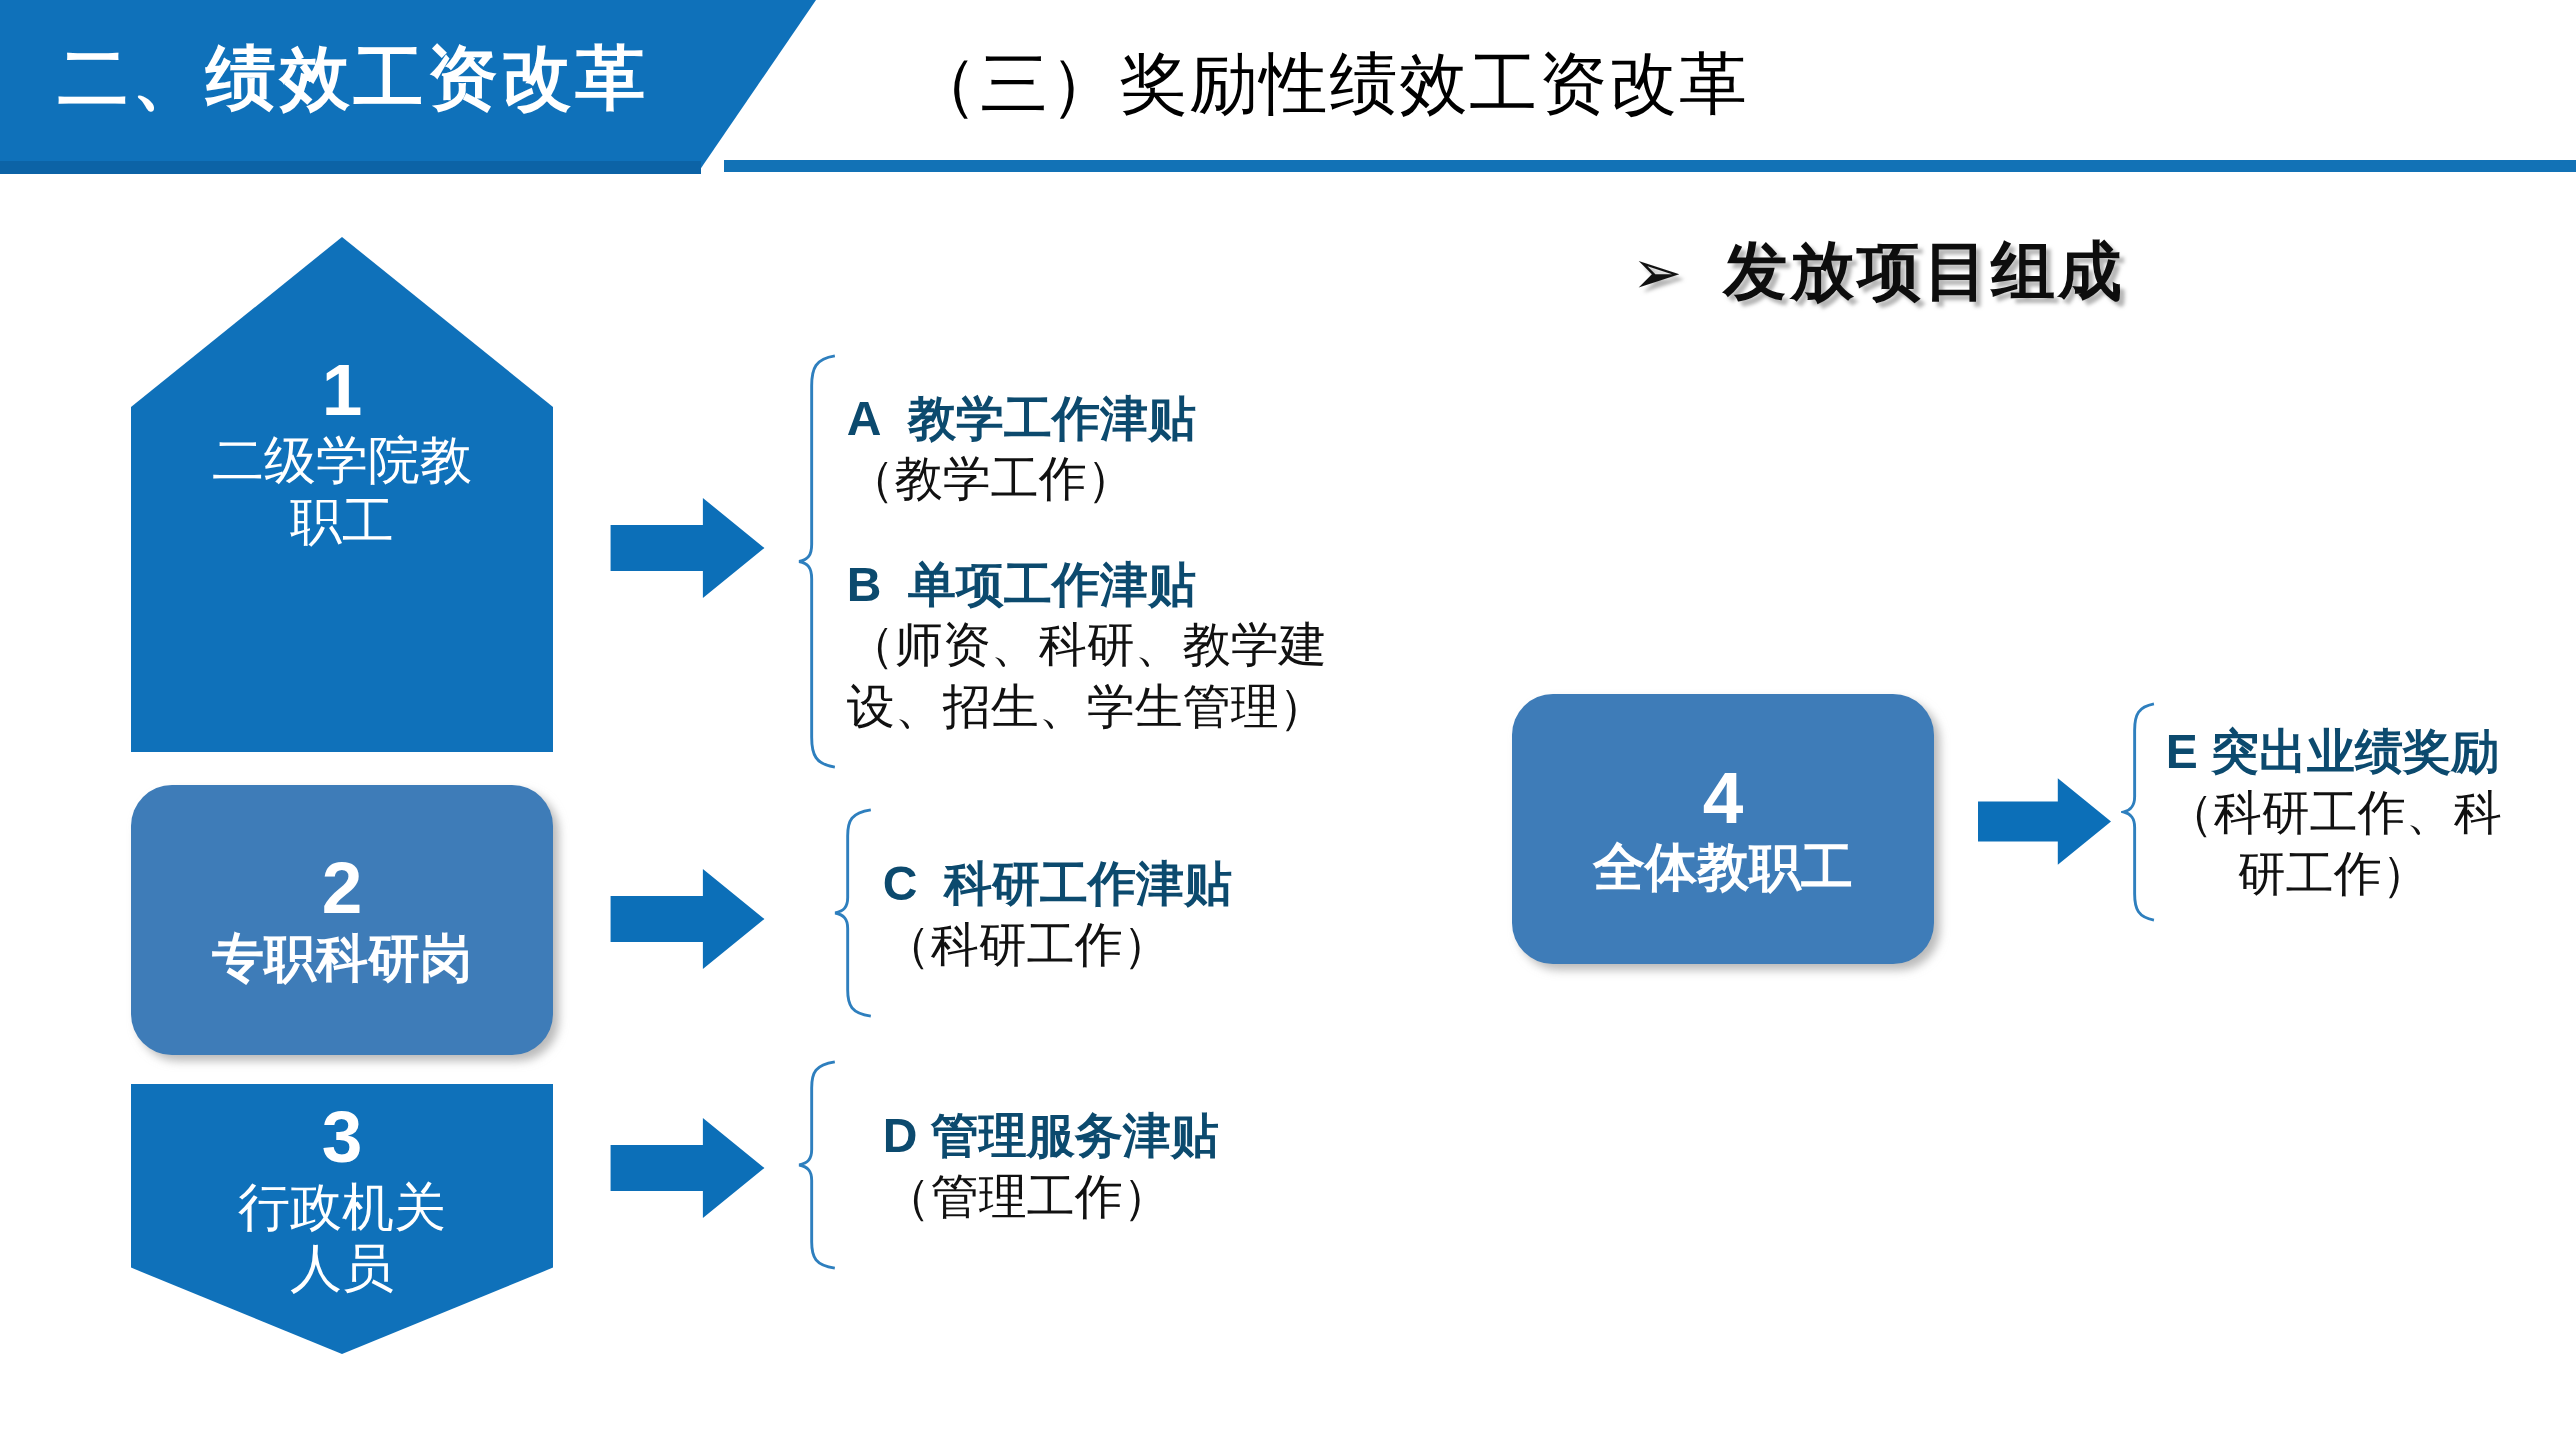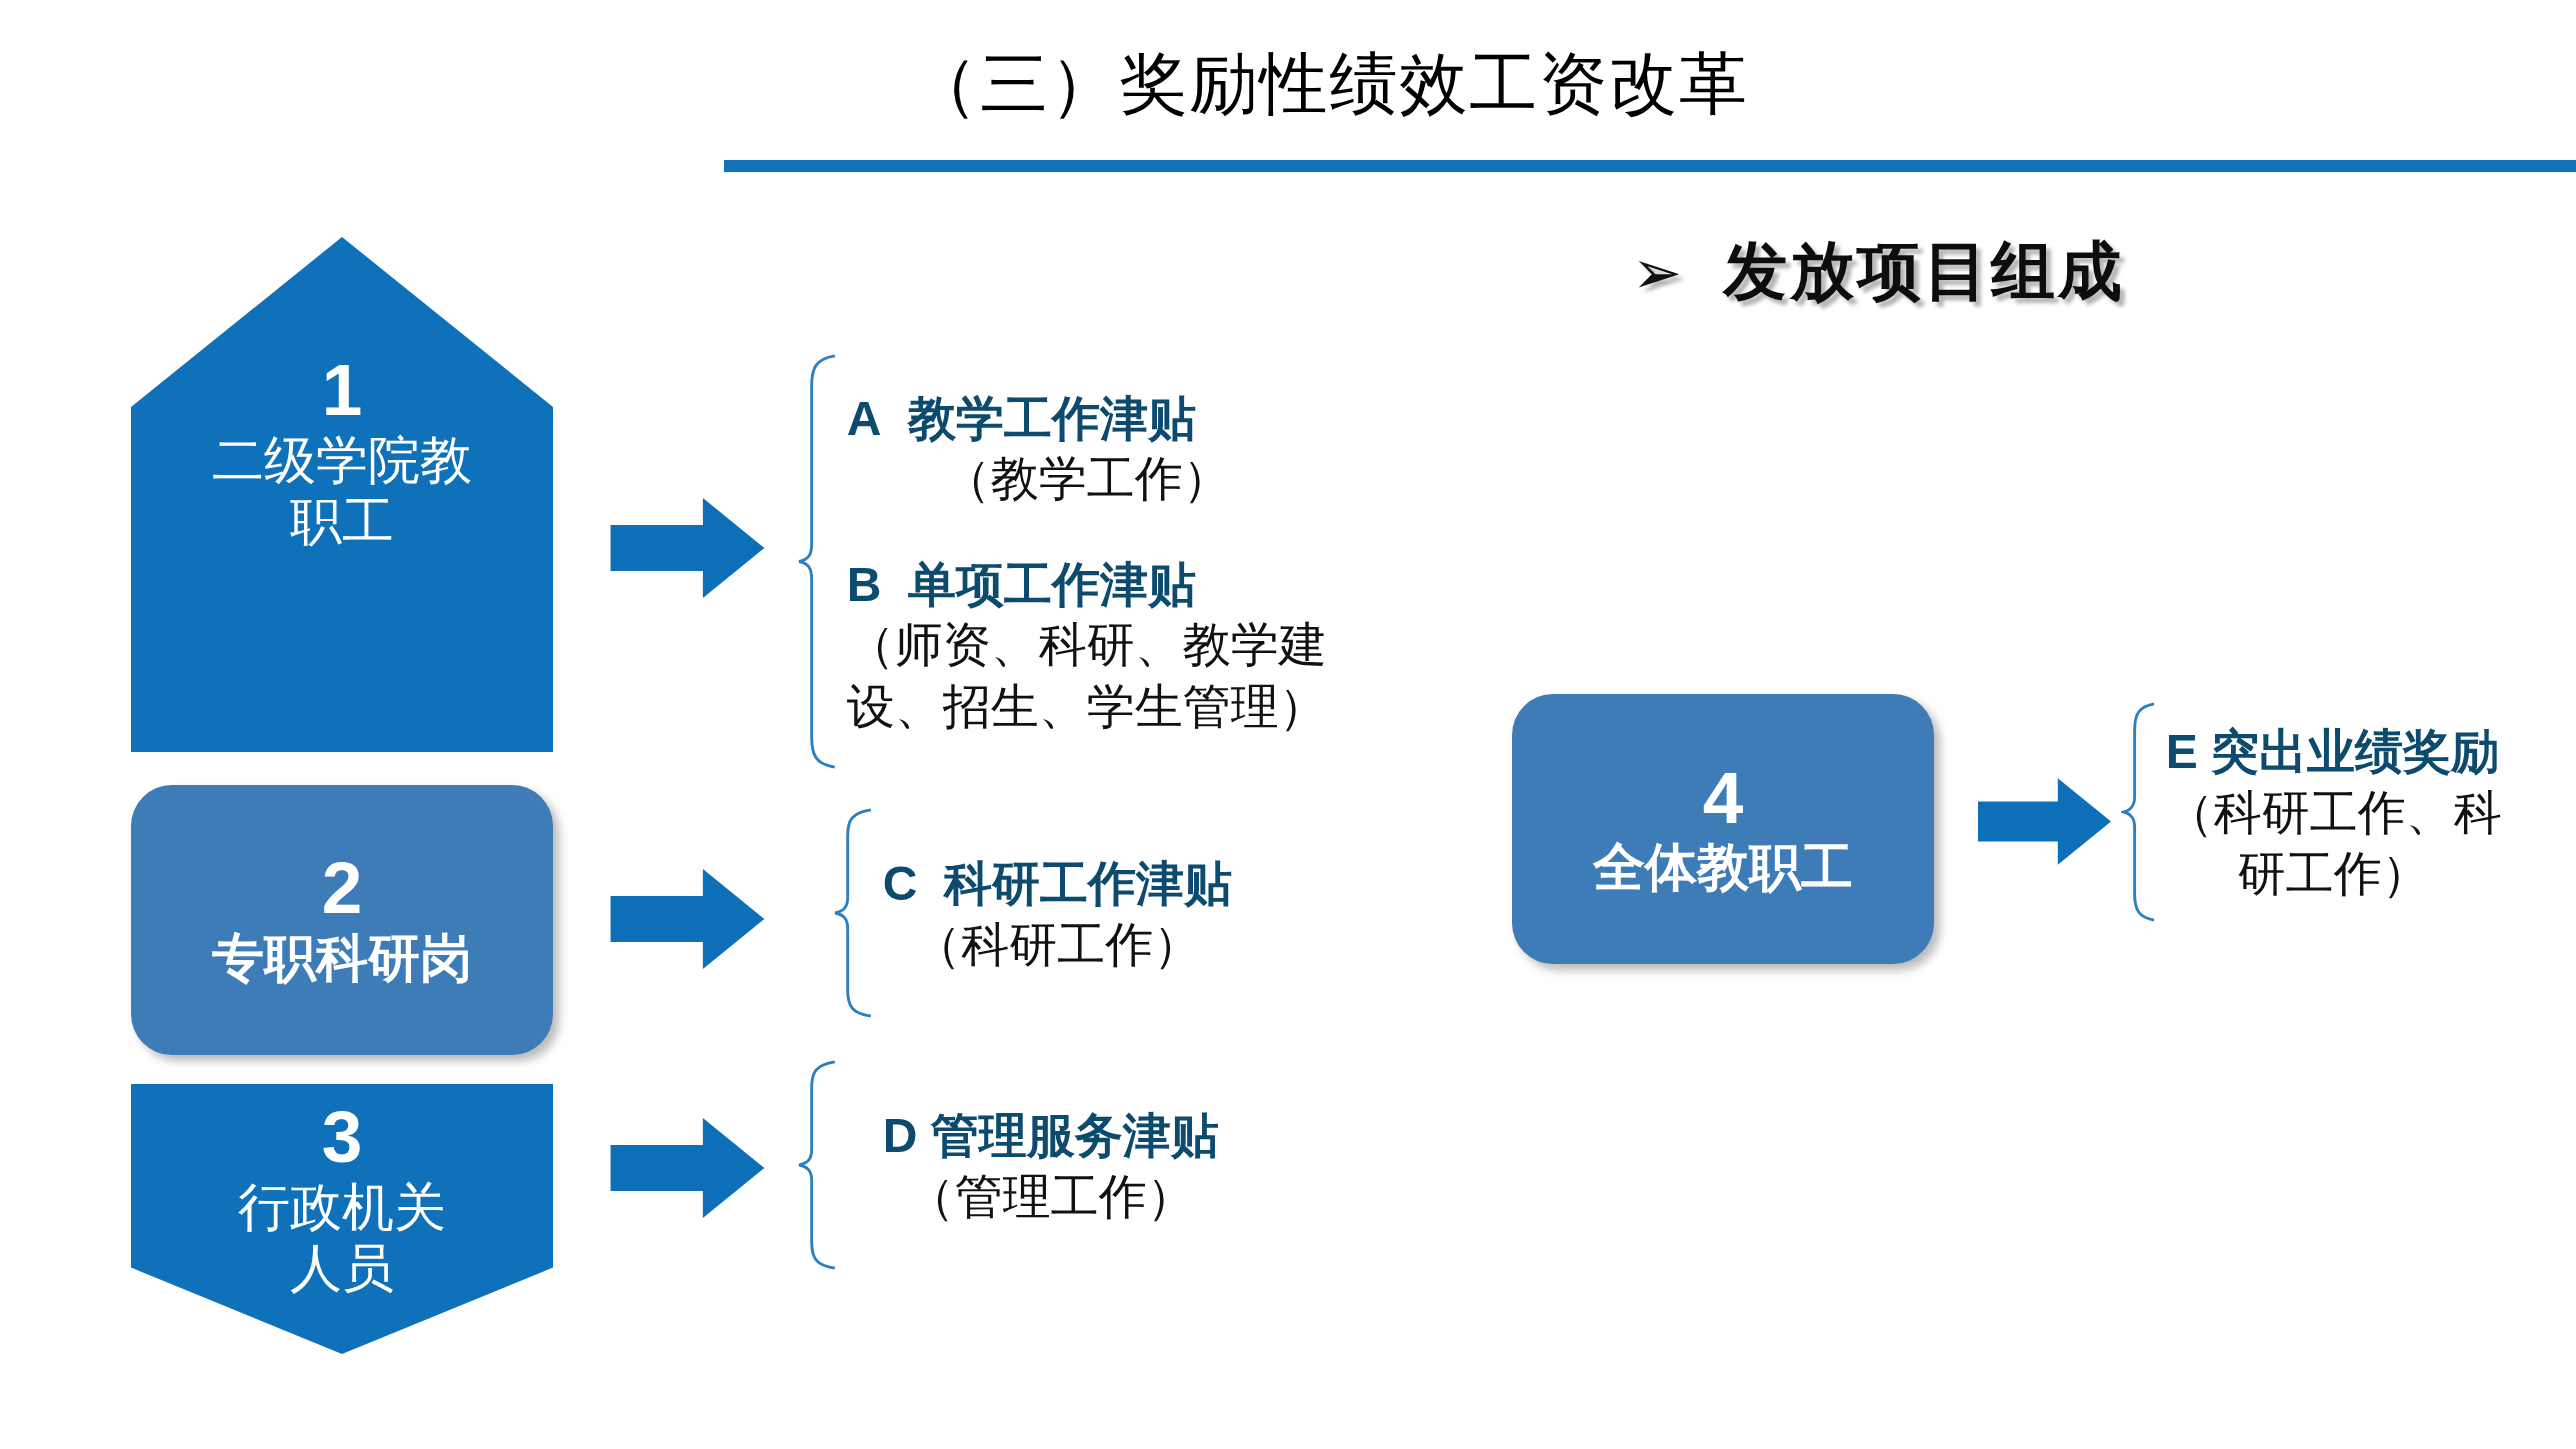--- a/index.html
+++ b/index.html
@@ -90,31 +90,36 @@
 
   
   .brace-group{position:absolute;display:flex;align-items:center;}
   .brace-group .brace{flex:0 0 auto;}
   .brace-group .body{margin-left:9.7px;}
 
   .item-title{
     font-size:48px;font-weight:700;color:#0c4a6e;white-space:nowrap;line-height:1.22;
   }
   .item-sub{
-    font-size:48px;font-weight:400;color:#111;line-height:1.28;text-align:center;
+    font-size:48px;font-weight:400;color:#111;line-height:1.28;
   }
   .item-block + .item-block{margin-top:46px;}
   .nowrap{white-space:nowrap;}
   .ctr{text-align:center;}
 </style>
 </head>
 <body>
 
 <div class="slide">
 
+  <div class="hdr-band">
+    <div class="hdr-para"></div>
+    <div class="hdr-tab-label">二、绩效工资改革</div>
+    <div class="hdr-underline-left"></div>
+  </div>
   <div class="hdr-underline-right"></div>
   <div class="hdr-title">（三）奖励性绩效工资改革</div>
 
   <div class="sec-heading">
     <span class="bullet">➢</span>
     <span class="txt">发放项目组成</span>
   </div>
 
   <div class="shape" id="shape1">
     <div class="num">1</div>

